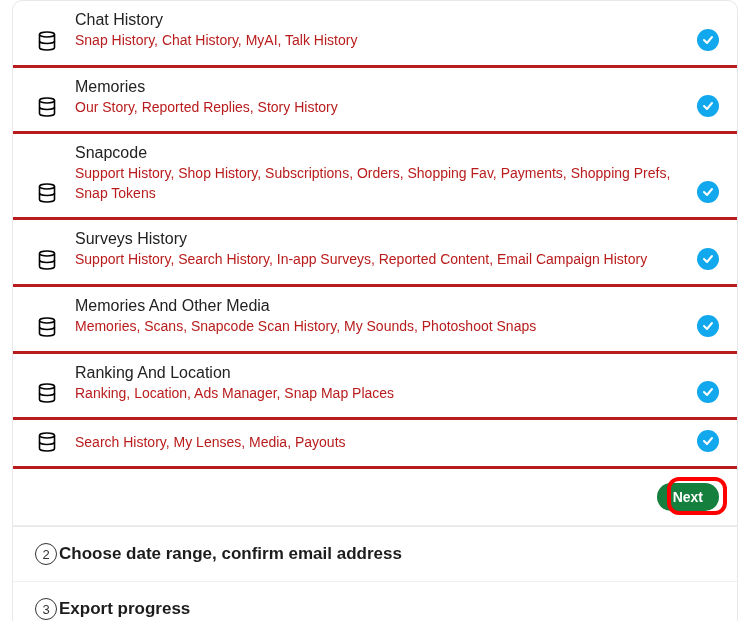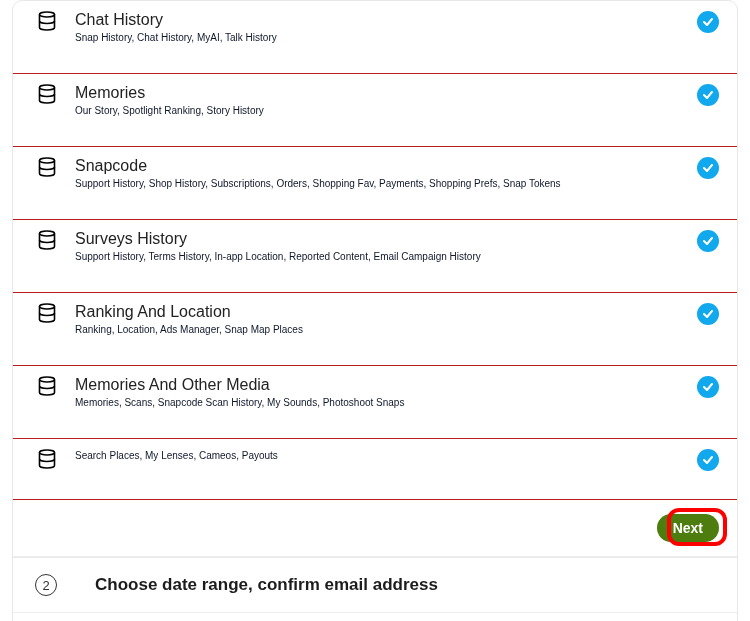--- a/index.html
+++ b/index.html
@@ -18,23 +18,23 @@
       border: 1px solid #e8e8e8;
       border-radius: 10px;
       margin: 0 12px 12px 12px;
       background: #fff;
     }
     .list {
       border-bottom: 1px solid #e8e8e8;
     }
     .list-item {
       display: flex;
-      align-items: flex-start;
-      padding: 10px 18px 28px 22px;
-      border-bottom: 1px solid #b91c1c;
+      align-items: flex-end;
+      padding: 10px 18px 14px 22px;
+      border-bottom: 3px solid #b91c1c;
     }
     .list-item:last-of-type {
       border-bottom: none;
     }
     .db-icon {
       flex: 0 0 auto;
       width: 24px;
       display: flex;
       align-items: center;
       justify-content: center;
@@ -44,43 +44,43 @@
       padding-left: 16px;
       padding-right: 12px;
     }
     .item-title {
       font-size: 16px;
       color: #222;
       font-weight: 400;
       margin-bottom: 2px;
     }
     .item-sub {
-      font-size: 10px;
-      color: #0f172a;
+      font-size: 14px;
+      color: #b91c1c;
       line-height: 1.4;
     }
     .check-icon {
       flex: 0 0 auto;
       width: 22px;
       height: 22px;
       border-radius: 50%;
       background: #12a8ed;
       display: flex;
       align-items: center;
       justify-content: center;
     }
     .footer-row {
       display: flex;
       justify-content: flex-end;
       padding: 14px 18px;
       border-bottom: 1px solid #eee;
       position: relative;
     }
     .next-btn {
-      background: #4d7c0f;
+      background: #15803d;
       color: #fff;
       font-weight: 700;
       font-size: 14px;
       border: none;
       border-radius: 20px;
       padding: 6px 16px;
       cursor: pointer;
     }
     .highlight-ring {
       position: absolute;
@@ -110,21 +110,20 @@
       justify-content: center;
       font-size: 13px;
       color: #333;
       flex: 0 0 auto;
     }
     .step-label {
       padding-left: 2px;
       font-size: 17px;
       font-weight: 600;
       color: #1c1c1c;
-      margin-left: 36px;
     }
   </style>
 </head>
 <body>
 
 <div class="container">
   <div class="list">
 
     <div class="list-item">
       <span class="db-icon">
@@ -148,21 +147,21 @@
     <div class="list-item">
       <span class="db-icon">
         <svg width="18" height="20" viewBox="0 0 18 20" fill="none" stroke="#000" stroke-width="1.6">
           <ellipse cx="9" cy="3.5" rx="7.5" ry="2.5"></ellipse>
           <path d="M1.5 3.5 V16.5 C1.5 17.9 4.9 19 9 19 C13.1 19 16.5 17.9 16.5 16.5 V3.5"></path>
           <path d="M1.5 10 C1.5 11.4 4.9 12.5 9 12.5 C13.1 12.5 16.5 11.4 16.5 10"></path>
         </svg>
       </span>
       <div class="item-body">
         <div class="item-title">Memories</div>
-        <div class="item-sub">Our Story, Spotlight Ranking, Story History</div>
+        <div class="item-sub">Our Story, Reported Replies, Story History</div>
       </div>
       <span class="check-icon">
         <svg width="12" height="12" viewBox="0 0 12 12">
             <path d="M2 6 L5 9 L10 3" stroke="#fff" stroke-width="2" fill="none" stroke-linecap="round" stroke-linejoin="round"></path>
           </svg>
       </span>
     </div>
 
     <div class="list-item">
       <span class="db-icon">
@@ -186,21 +185,40 @@
     <div class="list-item">
       <span class="db-icon">
         <svg width="18" height="20" viewBox="0 0 18 20" fill="none" stroke="#000" stroke-width="1.6">
           <ellipse cx="9" cy="3.5" rx="7.5" ry="2.5"></ellipse>
           <path d="M1.5 3.5 V16.5 C1.5 17.9 4.9 19 9 19 C13.1 19 16.5 17.9 16.5 16.5 V3.5"></path>
           <path d="M1.5 10 C1.5 11.4 4.9 12.5 9 12.5 C13.1 12.5 16.5 11.4 16.5 10"></path>
         </svg>
       </span>
       <div class="item-body">
         <div class="item-title">Surveys History</div>
-        <div class="item-sub">Support History, Terms History, In-app Location, Reported Content, Email Campaign History</div>
+        <div class="item-sub">Support History, Search History, In-app Surveys, Reported Content, Email Campaign History</div>
+      </div>
+      <span class="check-icon">
+        <svg width="12" height="12" viewBox="0 0 12 12">
+            <path d="M2 6 L5 9 L10 3" stroke="#fff" stroke-width="2" fill="none" stroke-linecap="round" stroke-linejoin="round"></path>
+          </svg>
+      </span>
+    </div>
+
+    <div class="list-item">
+      <span class="db-icon">
+        <svg width="18" height="20" viewBox="0 0 18 20" fill="none" stroke="#000" stroke-width="1.6">
+          <ellipse cx="9" cy="3.5" rx="7.5" ry="2.5"></ellipse>
+          <path d="M1.5 3.5 V16.5 C1.5 17.9 4.9 19 9 19 C13.1 19 16.5 17.9 16.5 16.5 V3.5"></path>
+          <path d="M1.5 10 C1.5 11.4 4.9 12.5 9 12.5 C13.1 12.5 16.5 11.4 16.5 10"></path>
+        </svg>
+      </span>
+      <div class="item-body">
+        <div class="item-title">Memories And Other Media</div>
+        <div class="item-sub">Memories, Scans, Snapcode Scan History, My Sounds, Photoshoot Snaps</div>
       </div>
       <span class="check-icon">
         <svg width="12" height="12" viewBox="0 0 12 12">
             <path d="M2 6 L5 9 L10 3" stroke="#fff" stroke-width="2" fill="none" stroke-linecap="round" stroke-linejoin="round"></path>
           </svg>
       </span>
     </div>
 
     <div class="list-item">
       <span class="db-icon">
@@ -223,40 +241,21 @@
 
     <div class="list-item">
       <span class="db-icon">
         <svg width="18" height="20" viewBox="0 0 18 20" fill="none" stroke="#000" stroke-width="1.6">
           <ellipse cx="9" cy="3.5" rx="7.5" ry="2.5"></ellipse>
           <path d="M1.5 3.5 V16.5 C1.5 17.9 4.9 19 9 19 C13.1 19 16.5 17.9 16.5 16.5 V3.5"></path>
           <path d="M1.5 10 C1.5 11.4 4.9 12.5 9 12.5 C13.1 12.5 16.5 11.4 16.5 10"></path>
         </svg>
       </span>
       <div class="item-body">
-        <div class="item-title">Memories And Other Media</div>
-        <div class="item-sub">Memories, Scans, Snapcode Scan History, My Sounds, Photoshoot Snaps</div>
-      </div>
-      <span class="check-icon">
-        <svg width="12" height="12" viewBox="0 0 12 12">
-            <path d="M2 6 L5 9 L10 3" stroke="#fff" stroke-width="2" fill="none" stroke-linecap="round" stroke-linejoin="round"></path>
-          </svg>
-      </span>
-    </div>
-
-    <div class="list-item">
-      <span class="db-icon">
-        <svg width="18" height="20" viewBox="0 0 18 20" fill="none" stroke="#000" stroke-width="1.6">
-          <ellipse cx="9" cy="3.5" rx="7.5" ry="2.5"></ellipse>
-          <path d="M1.5 3.5 V16.5 C1.5 17.9 4.9 19 9 19 C13.1 19 16.5 17.9 16.5 16.5 V3.5"></path>
-          <path d="M1.5 10 C1.5 11.4 4.9 12.5 9 12.5 C13.1 12.5 16.5 11.4 16.5 10"></path>
-        </svg>
-      </span>
-      <div class="item-body">
-        <div class="item-sub">Search Places, My Lenses, Cameos, Payouts</div>
+        <div class="item-sub">Search History, My Lenses, Media, Payouts</div>
       </div>
       <span class="check-icon">
         <svg width="12" height="12" viewBox="0 0 12 12">
             <path d="M2 6 L5 9 L10 3" stroke="#fff" stroke-width="2" fill="none" stroke-linecap="round" stroke-linejoin="round"></path>
           </svg>
       </span>
     </div>
 
     <div class="footer-row">
       <button class="next-btn">Next</button>

